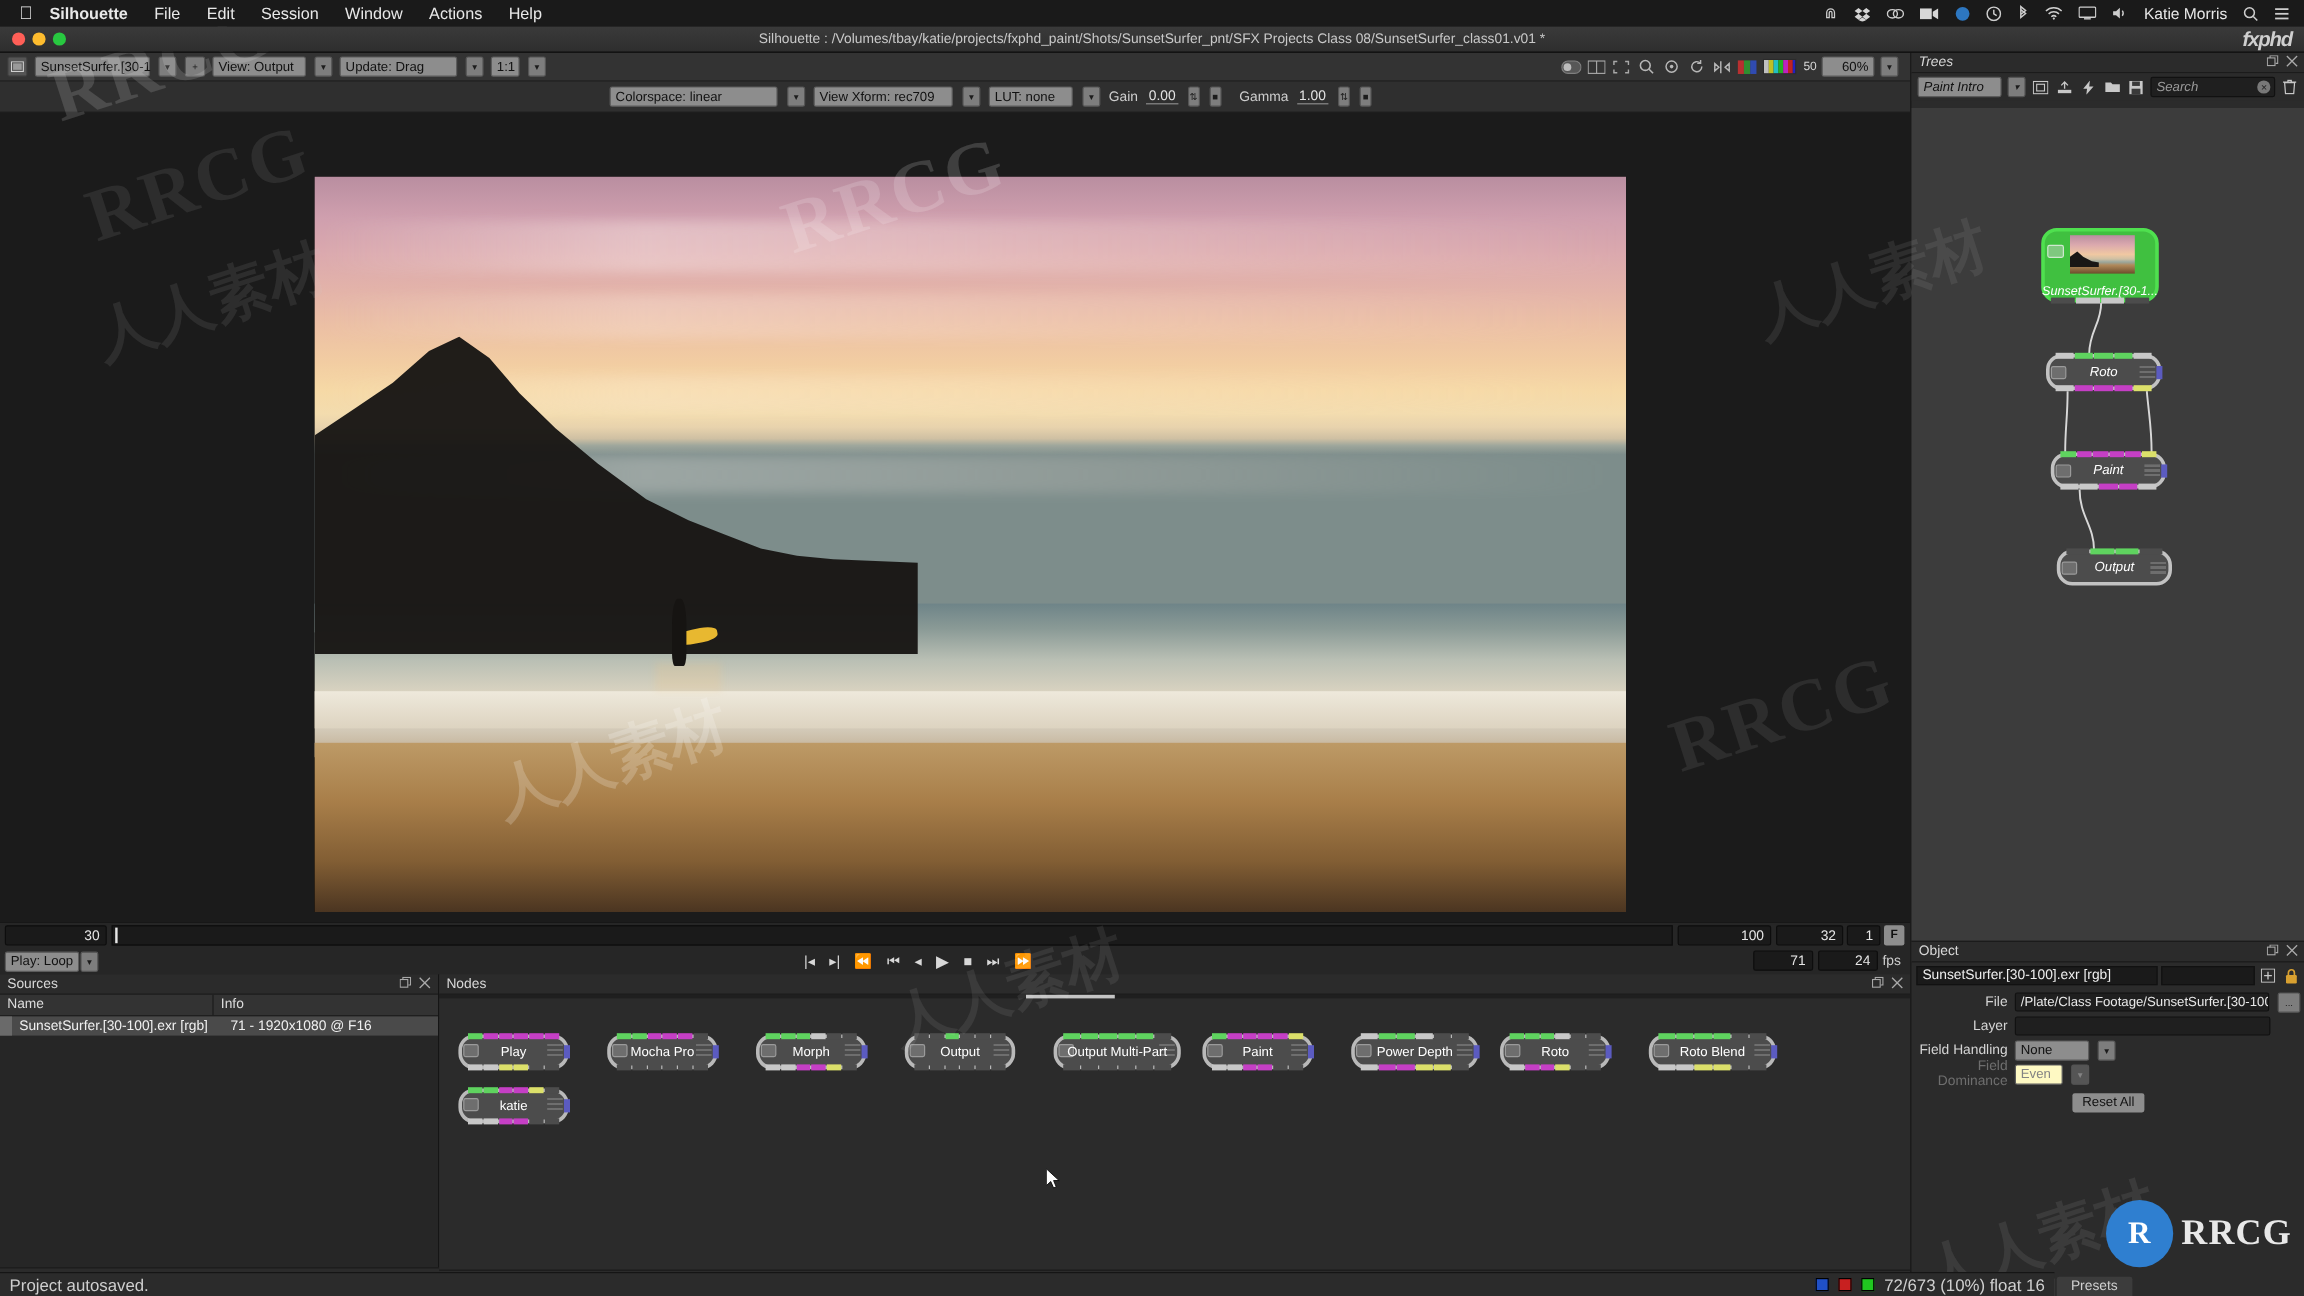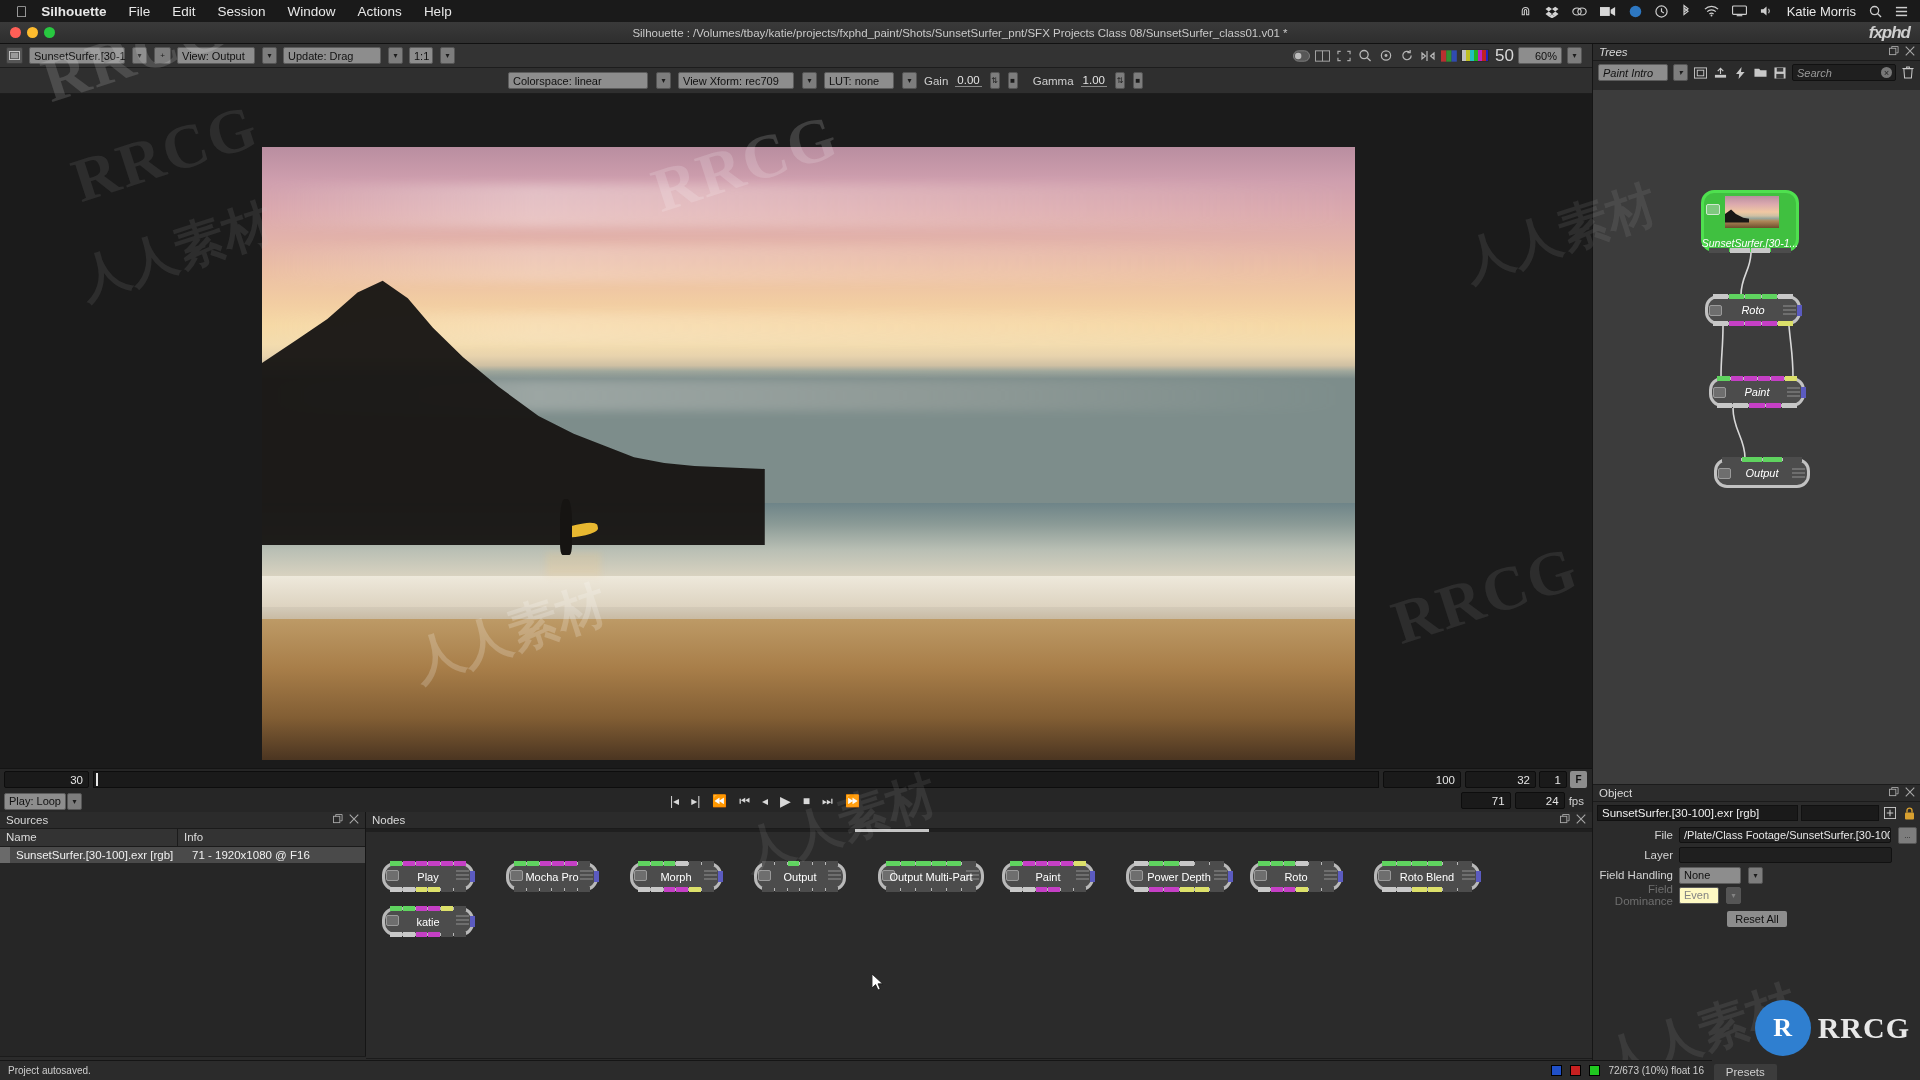--- a/index.html
+++ b/index.html
@@ -222,21 +222,21 @@
   .tnode { position:absolute; }
   .tnode .box { border:3px solid #c2c2c2; border-radius:13px; background:#4c4c4c; position:relative; overflow:hidden;}
   .tnode.sel .box { border-color:#4fe04f; background:#40c040; }
   .tnode .nlbl { position:absolute; inset:0; display:flex; align-items:center; justify-content:center;
                  font-size:11px; color:#fff; z-index:3;}
 
   
   .statusbar {
     position:absolute; left:0; bottom:0; width:1712px; height:20px; background:#2b2b2b;
     border-top:1px solid #151515; display:flex; align-items:center; padding:0 8px;
-    font-size:10px; color:#cfcfcf; z-index:30;
+    font-size:14px; color:#cfcfcf; z-index:30;
   }
   .statusbar .right { margin-left:auto; display:flex; align-items:center; gap:8px; }
   .swatch { width:11px;height:11px;display:inline-block;border:1px solid #000; }
 
   
   .wm { position:absolute; color:rgba(210,210,210,.10); font-weight:bold; pointer-events:none;
         user-select:none; white-space:nowrap; z-index:25; }
   .wm.rrcg { font-family:"Liberation Serif", serif; font-size:62px; letter-spacing:2px; }
   .wm.cn { font-size:50px; }
   .logo { position:absolute; right:10px; bottom:24px; display:flex; align-items:center; gap:7px; z-index:28;}
@@ -418,21 +418,21 @@
                 <rect x="0" y="0" width="28" height="13" fill="#2a2a2a"></rect>
                 <rect x="1" y="1" width="4" height="11" fill="#d8d8d8"></rect>
                 <rect x="5" y="1" width="4" height="11" fill="#d8d820"></rect>
                 <rect x="9" y="1" width="4" height="11" fill="#20d8d8"></rect>
                 <rect x="13" y="1" width="4" height="11" fill="#20c820"></rect>
                 <rect x="17" y="1" width="4" height="11" fill="#d820d8"></rect>
                 <rect x="21" y="1" width="4" height="11" fill="#d82020"></rect>
                 <rect x="25" y="1" width="2" height="11" fill="#2020d8"></rect>
               </svg>
           </span>
-          <span style="font-size:17px;color:#d8d8d8;margin-left:2px">50</span>
+          <span style="font-size:10px;color:#d8d8d8;margin-left:2px">50</span>
           <span class="combo" style="width:44px;justify-content:flex-end">60%</span>
           <span class="cbtn">▾</span>
         </div>
       </div>
 
       <div class="ctoolbar">
         <span class="combo" style="width:140px">Colorspace: linear</span>
         <span class="cbtn">▾</span>
         <span class="combo" style="width:116px">View Xform: rec709</span>
         <span class="cbtn">▾</span>
@@ -464,21 +464,21 @@
           <div class="surfer"></div>
         </div>
       </div>
 
       <div class="tlbar">
         <span class="fld" style="width:85px;margin-left:4px">30</span>
         <div class="track">
           <div class="playhead"></div>
         </div>
         <span class="fld" style="width:78px">100</span>
-        <span class="fld" style="width:71px;margin-left:4px">32</span>
+        <span class="fld" style="width:56px;margin-left:4px">32</span>
         <span class="fld" style="width:28px;margin-left:3px">1</span>
         <span class="fbtn" style="margin:0 5px 0 3px">F</span>
       </div>
 
       <div class="tportbar">
         <span class="combo" style="width:62px;margin-left:4px">Play: Loop</span>
         <span class="cbtn">▾</span>
 
         <div class="transport">
           <span>|◂</span>

